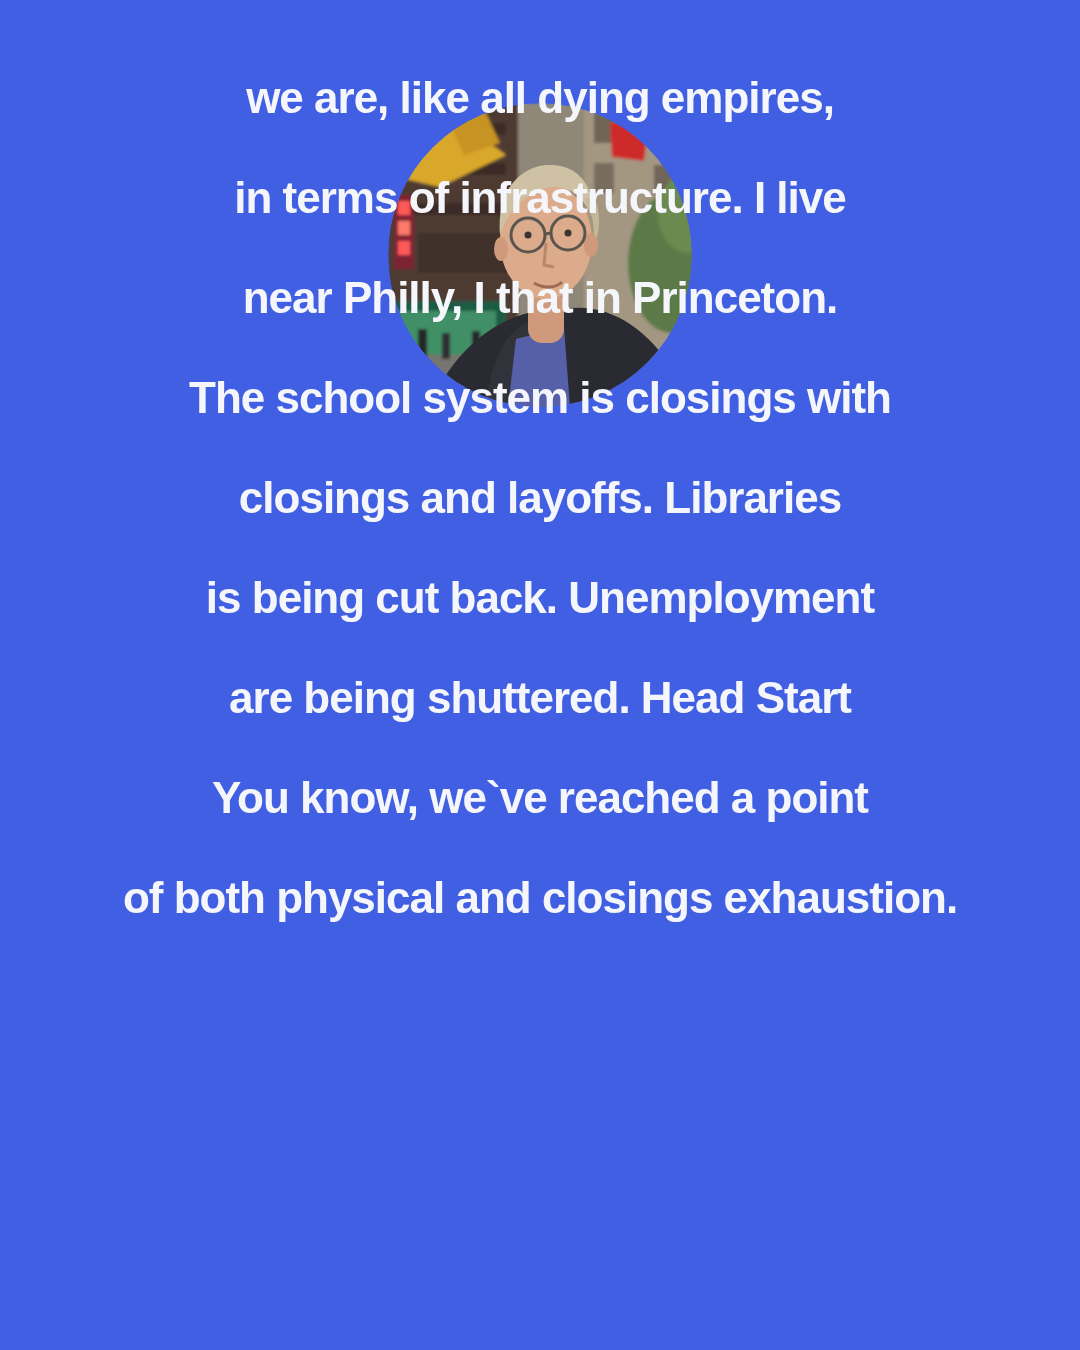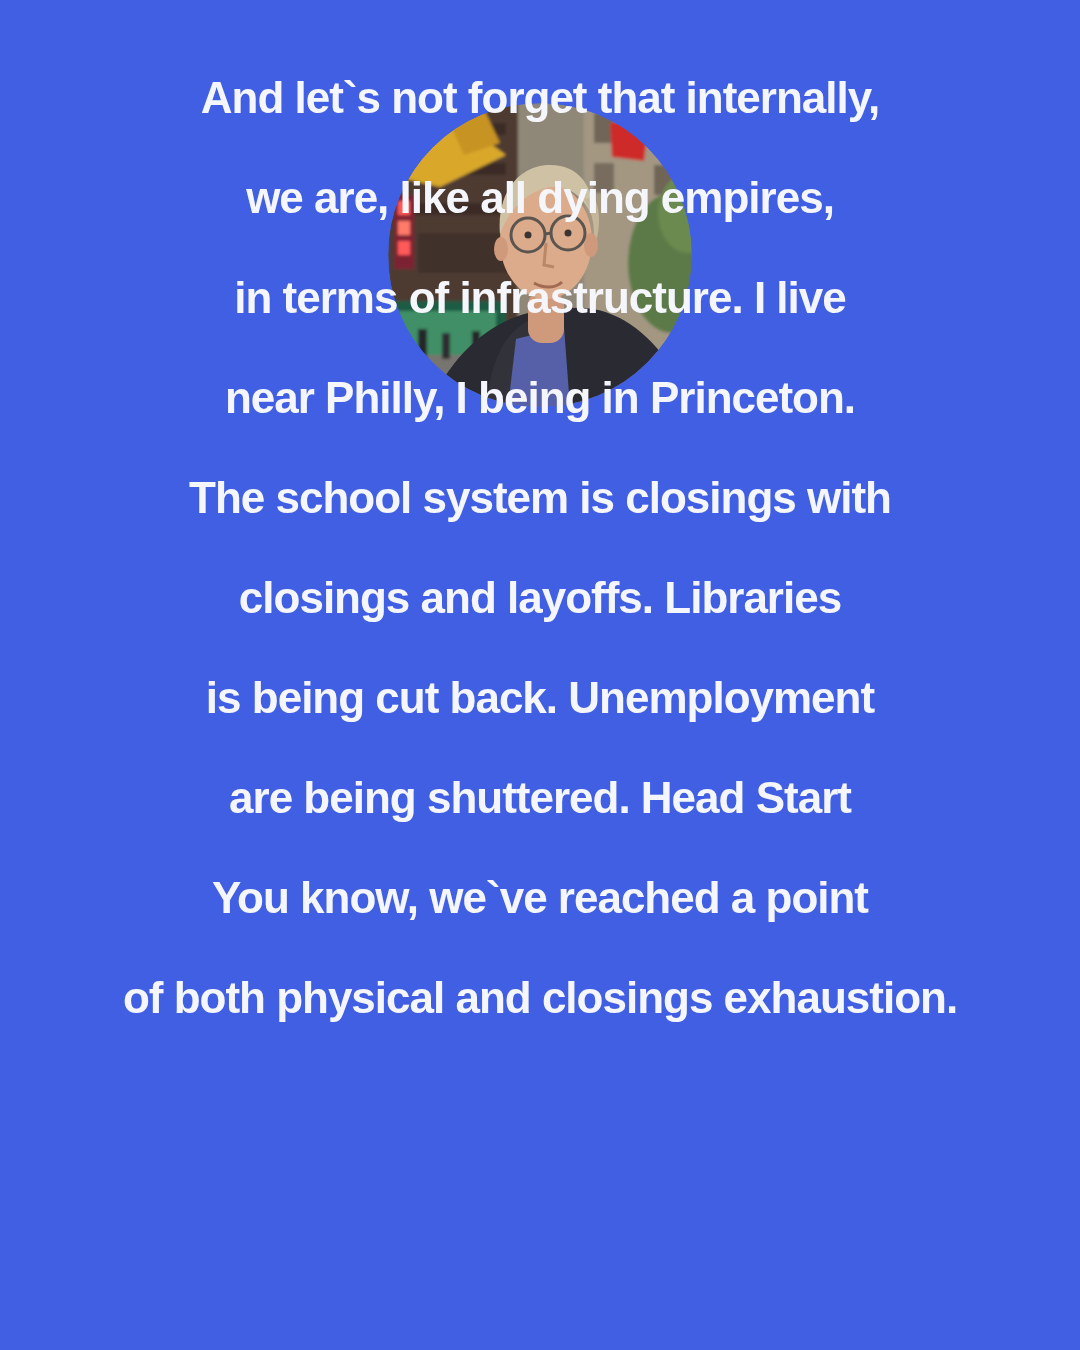--- a/index.html
+++ b/index.html
@@ -124,24 +124,23 @@
           <circle cx="180" cy="130" r="3.5" fill="#3a3430"></circle>
 
           <path d="M158,140 L156,162 L166,164" fill="none" stroke="#b98868" stroke-width="3"></path>
           <path d="M146,180 C156,186 168,185 174,179" fill="none" stroke="#a06a52" stroke-width="3"></path>
         </g>
       </g>
     </svg>
   </div>
 
   <div id="quote">
-    <div class="quote-line">And let`s not forget that internally,</div>
     <div class="quote-line">we are, like all dying empires,</div>
     <div class="quote-line">in terms of infrastructure. I live</div>
-    <div class="quote-line">near Philly, I being in Princeton.</div>
+    <div class="quote-line">near Philly, I that in Princeton.</div>
     <div class="quote-line">The school system is closings with</div>
     <div class="quote-line">closings and layoffs. Libraries</div>
     <div class="quote-line">is being cut back. Unemployment</div>
     <div class="quote-line">are being shuttered. Head Start</div>
     <div class="quote-line">You know, we`ve reached a point</div>
     <div class="quote-line">of both physical and closings exhaustion.</div>
   </div>
 
 </div>
 

